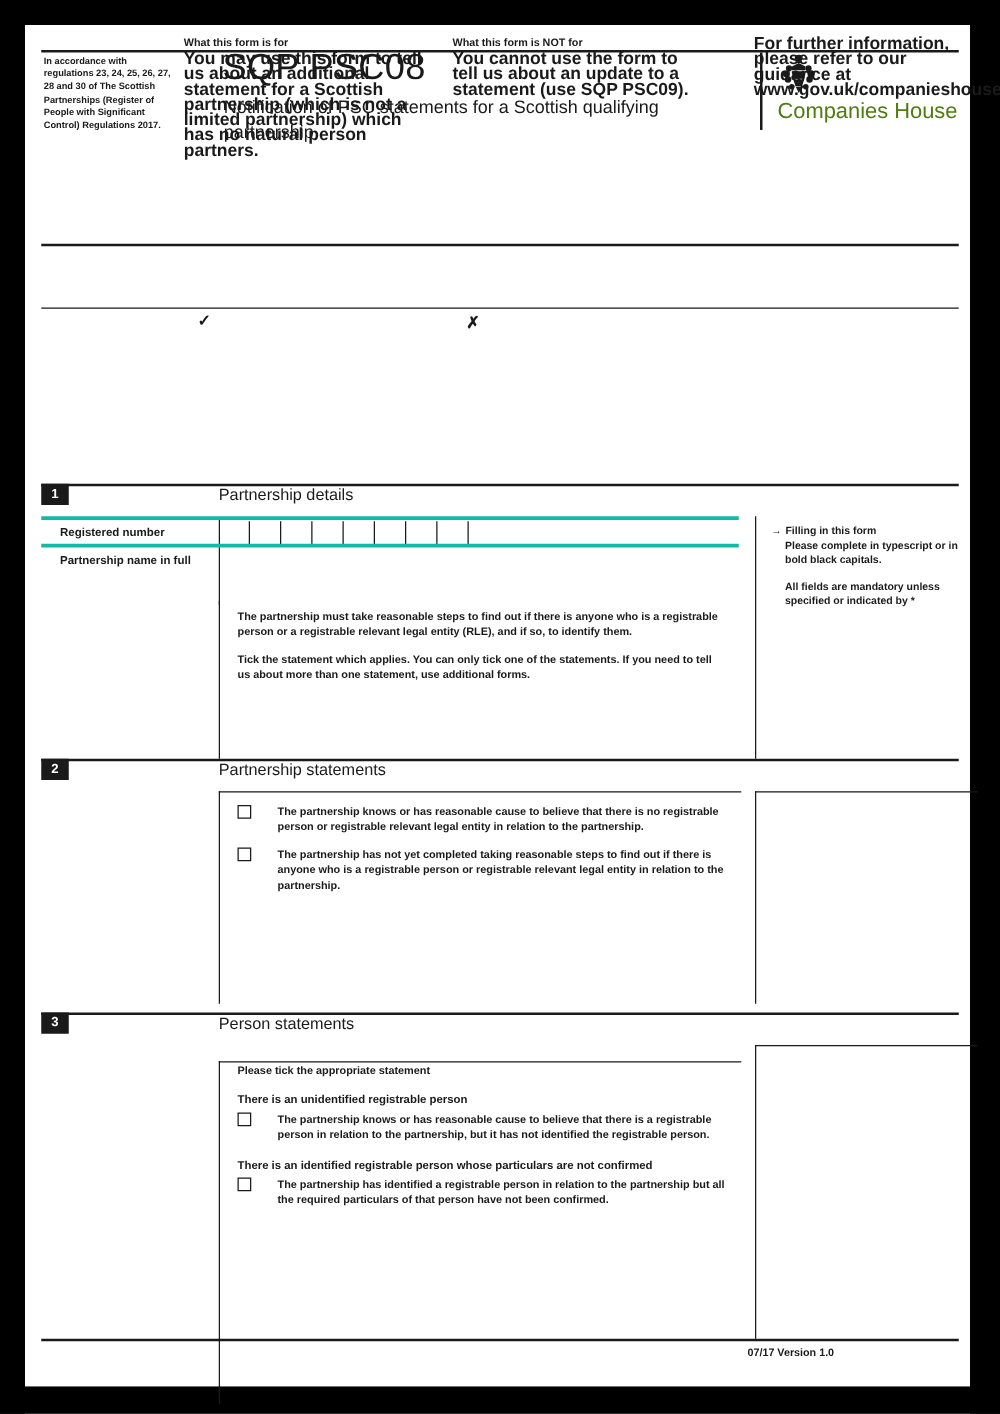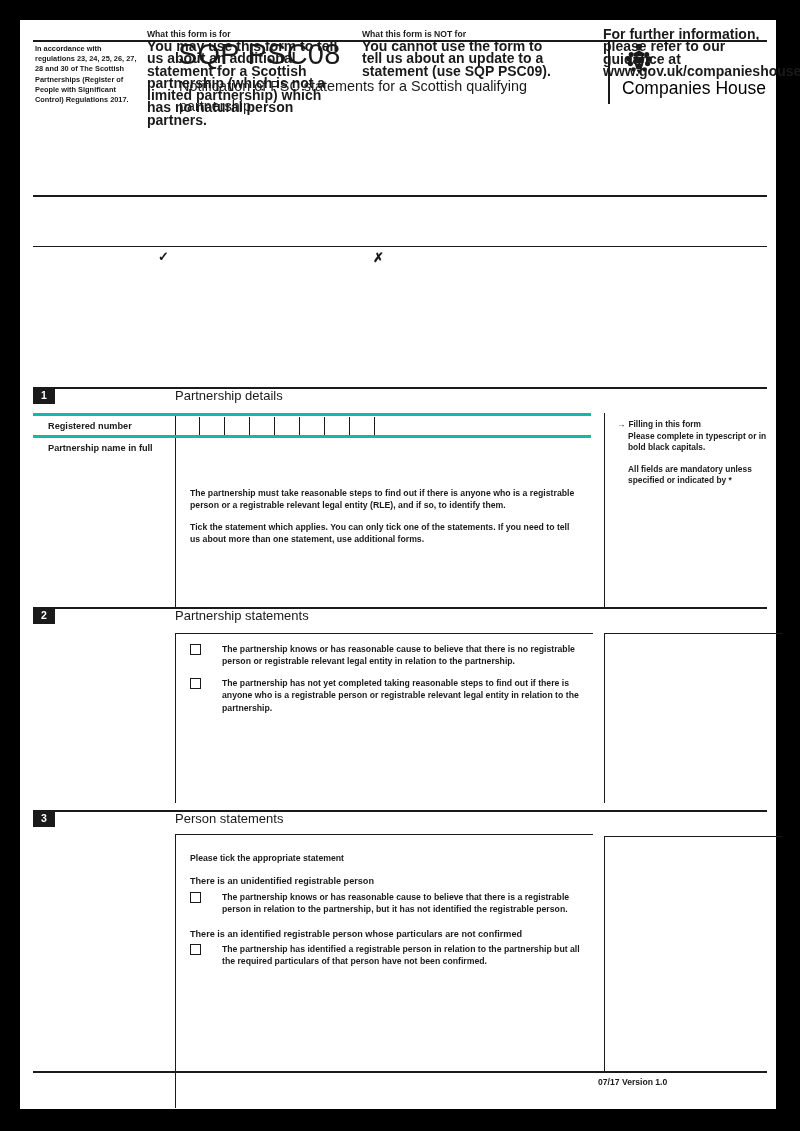--- a/index.html
+++ b/index.html
@@ -78,21 +78,21 @@
     width: 170px;
     padding-left: 12px;
     border-left: 2px solid #1a1a1a;
     box-sizing: border-box;
     height: 62px;
   }
   .crest { display:block; margin-left: 2px; }
   .ch-name {
     font-size: 17.5px;
     line-height: 20px;
-    color: #000000;
+    color: #4d7c0f;
     margin-top: 2px;
     white-space: nowrap;
   }
   .header-rule {
     position: absolute;
     left: 13px; top: 175px;
     width: 734px;
     border-top: 2px solid #1a1a1a;
   }
 
@@ -417,21 +417,21 @@
       </div>
 
       <div class="guide-box" style="top:26px; height:170px;"></div>
     </div>
 
     <div class="section" style="top:790px;">
       <div class="sec-rule-top"></div>
       <div class="sec-num">3</div>
       <div class="sec-title">Person statements</div>
 
-      <div class="stmt-wrap" style="top:24px; height:274px; padding-top:17px;">
+      <div class="stmt-wrap" style="top:39px; height:274px; padding-top:0;">
         <p class="stmt-lead">Please tick the appropriate statement</p>
 
         <p class="stmt-sub">There is an unidentified registrable person</p>
         <div class="stmt" style="margin-bottom:12px;">
           <span class="cbx"></span>
           <span>The partnership knows or has reasonable cause to believe that there is a registrable person in relation to the partnership, but it has not identified the registrable person.</span>
         </div>
 
         <p class="stmt-sub">There is an identified registrable person whose particulars are not confirmed</p>
         <div class="stmt">

